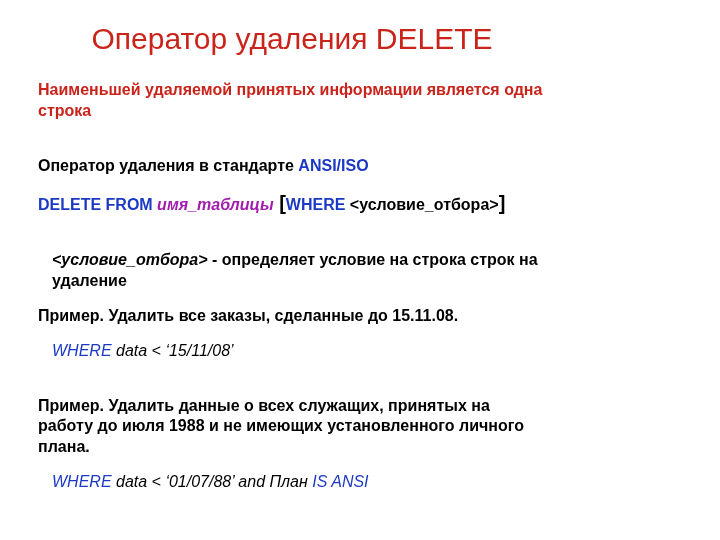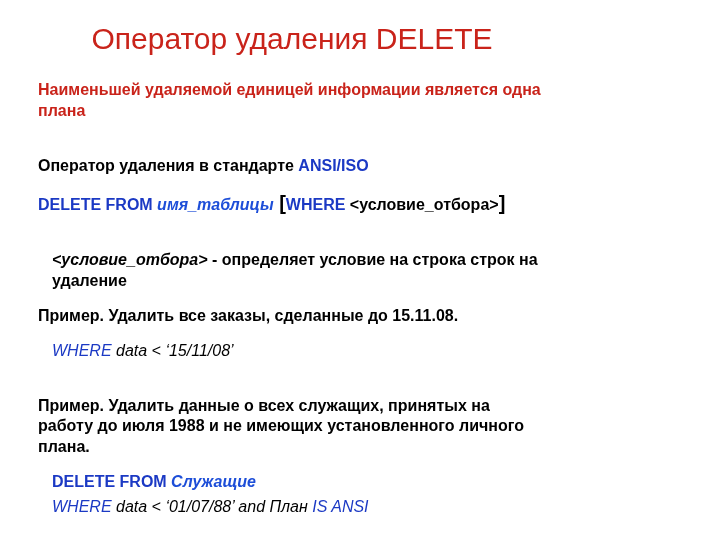--- a/index.html
+++ b/index.html
@@ -24,36 +24,36 @@
     font-weight: 400;
     margin: 0 0 24px 0;
   }
   .line {
     font-size: 16px;
     line-height: 1.3;
     margin: 0 0 14px 0;
   }
   .red   { color: #c9231a; }
   .blue  { color: #1b39c4; }
-  .green { color: #1d4ed8; }
+  .green { color: #a21caf; }
   .bold  { font-weight: 700; }
   .ital  { font-style: italic; }
   .indent { padding-left: 14px; }
   .mt-lg { margin-top: 34px; }
   .mt-xxl { }
   .tight { margin-bottom: 4px; }
 </style>
 </head>
 <body>
 
 <div class="slide">
 
   <h1 class="title">Оператор удаления DELETE</h1>
 
-  <p class="line red bold">Наименьшей удаляемой единицей информации является одна плана</p>
+  <p class="line red bold">Наименьшей удаляемой принятых информации является одна строка</p>
 
   <p class="line bold mt-lg">
     <span>Оператор удаления в стандарте </span><span class="blue">ANSI/ISO</span>
   </p>
 
   <p class="line bold">
     <span class="blue">DELETE FROM  </span><span class="green ital">имя_таблицы</span><span style="font-size:20px"> [</span><span class="blue">WHERE </span><span>&lt;условие_отбора&gt;</span><span style="font-size:20px">]</span>
   </p>
 
   <p class="line bold indent mt-lg">
@@ -61,20 +61,17 @@
   </p>
 
   <p class="line bold mt-xxl">Пример. Удалить все заказы, сделанные до 15.11.08.</p>
 
   <p class="line indent ital">
     <span class="blue">WHERE</span><span> data &lt; ‘15/11/08’</span>
   </p>
 
   <p class="line bold mt-lg">Пример. Удалить данные о всех служащих, принятых на работу до июля 1988 и не имеющих установленного личного плана.</p>
 
-  <p class="line indent tight">
-    <span class="blue bold">DELETE FROM </span><span class="green ital bold">Служащие</span>
-  </p>
   <p class="line indent ital">
     <span class="blue">WHERE</span><span> data &lt; ‘01/07/88’ and План </span><span class="blue">IS ANSI</span>
   </p>
 
 </div>
 
 </body></html>

